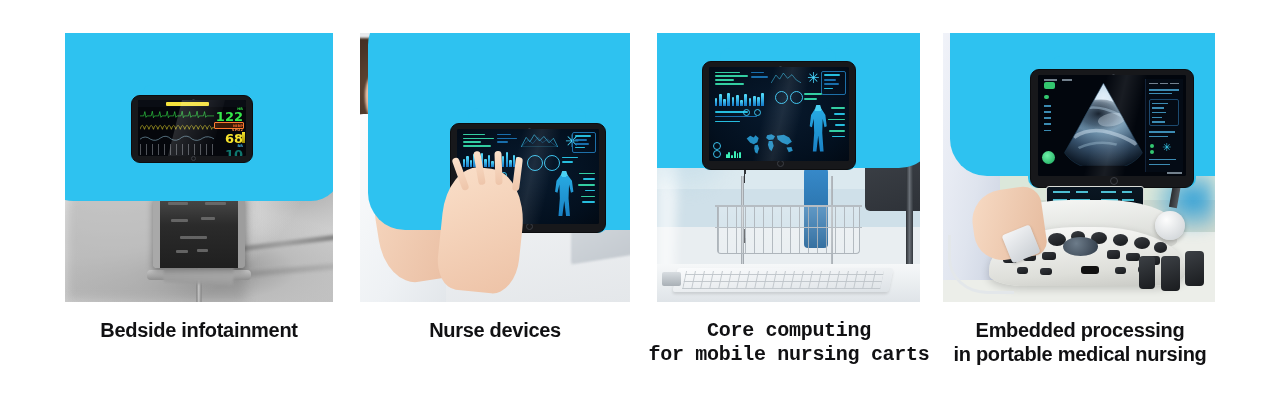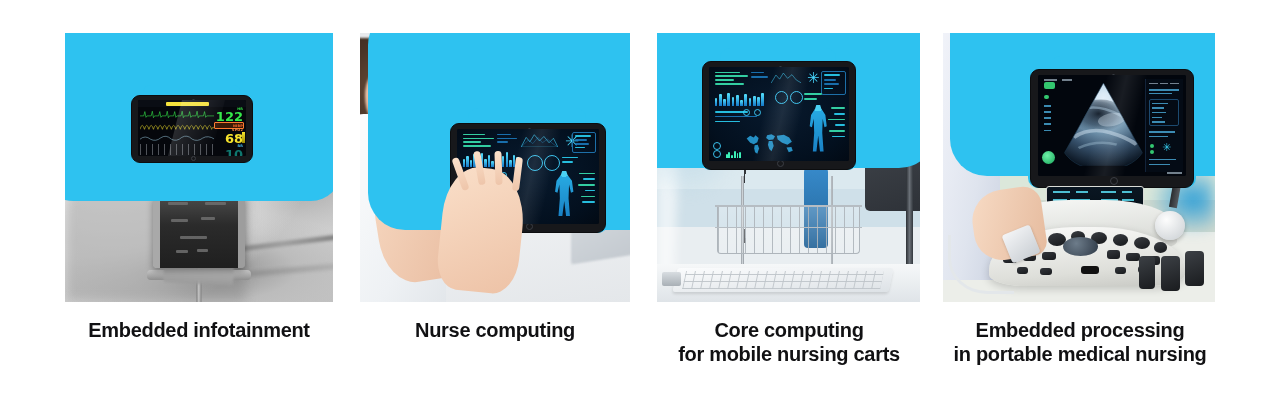--- a/index.html
+++ b/index.html
@@ -40,21 +40,21 @@
     color:#111113;
     white-space:pre-line;
   }
 
   
   #card1 .photo   { left:65px;  width:268px; }
   #card1 .caption { left:45px;  width:308px; }
   #card2 .photo   { left:360px; width:270px; }
   #card2 .caption { left:345px; width:300px; }
   #card3 .photo   { left:657px; width:263px; }
-  #card3 .caption { left:645px; width:288px; }
+  #card3 .caption { left:645px; width:288px;font-family:Liberation Mono, monospace; }
   #card4 .photo   { left:943px; width:272px; }
   #card4 .caption { left:925px; width:310px; }
 
   
   .bezel-blue {
     position:absolute;
     background:#2ec2f0;
     border-radius:14px 14px 10px 10px;
   }
   .handle-cut {
@@ -597,21 +597,21 @@
               <div class="num-row n-spo2">68</div>
               <div class="spo2-bar"></div>
               <div class="tag t4">RR</div>
               <div class="num-row n-rr">10</div>
             </div>
             <div class="icu-shade"></div>
           </div>
         </div>
       </div>
     </div>
-    <div class="caption">Embedded infotainment</div>
+    <div class="caption">Bedside infotainment</div>
   </div>
 
   <div class="card" id="card2">
     <div class="photo">
       <div class="photo-inner">
         <div class="bg2"></div>
         <div class="c2-chair"></div>
         <div class="c2-chair2"></div>
         <div class="c2-desk"></div>
         <div class="c2-deskline"></div>
@@ -718,21 +718,21 @@
           <div class="glare"></div>
         </div>
 
         <div class="c2-hand"></div>
         <div class="c2-finger" style="left:36%;top:46%;transform:rotate(-20deg)"></div>
         <div class="c2-finger" style="left:43%;top:44%;transform:rotate(-10deg)"></div>
         <div class="c2-finger" style="left:50%;top:44%;transform:rotate(-2deg)"></div>
         <div class="c2-finger" style="left:57%;top:46%;transform:rotate(7deg)"></div>
       </div>
     </div>
-    <div class="caption">Nurse computing</div>
+    <div class="caption">Nurse devices</div>
   </div>
 
   <div class="card" id="card3">
     <div class="photo">
       <div class="photo-inner">
         <div class="bg3"></div>
         <div class="c3-blur"></div>
         <div class="c3-darkpanel"></div>
         <div class="c3-whitepanel"></div>
         <div class="c3-polehi"></div>

